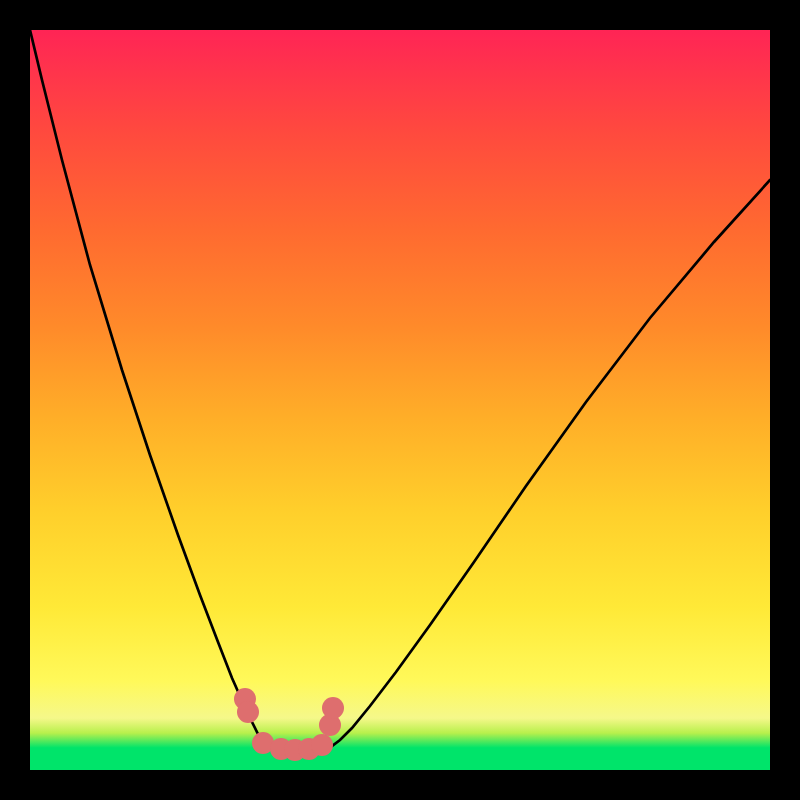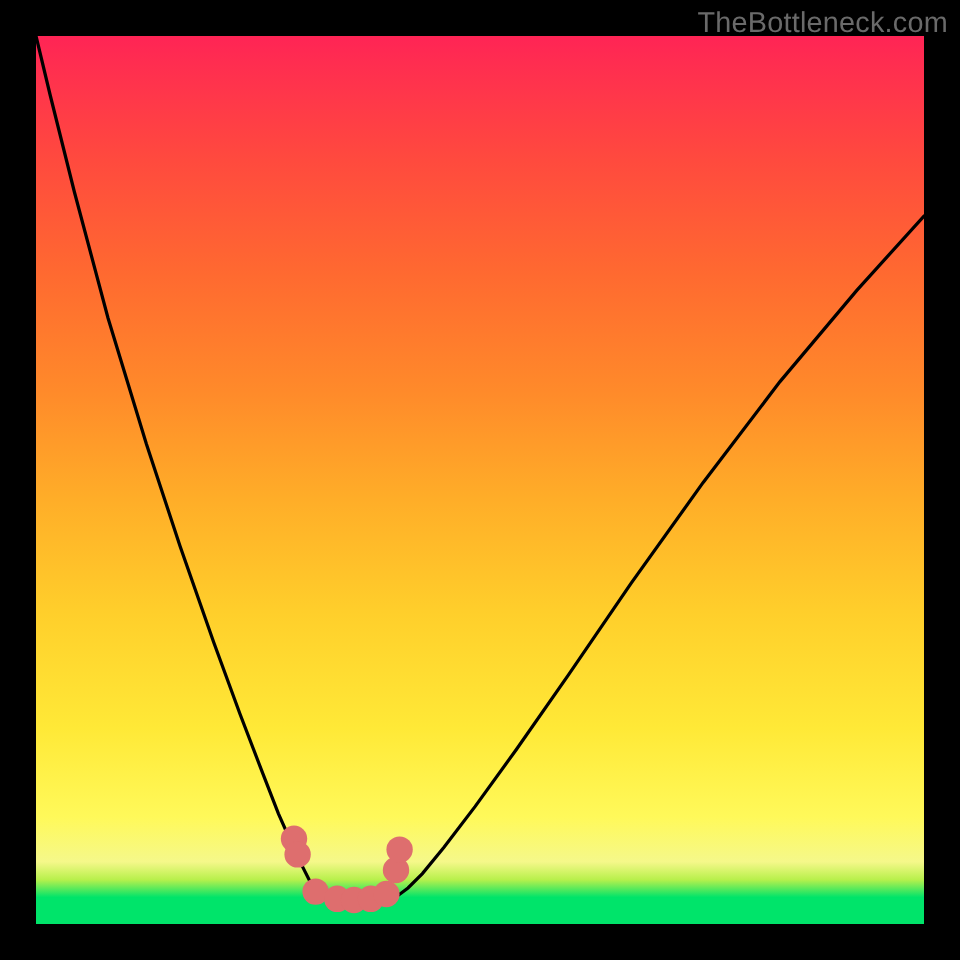--- a/index.html
+++ b/index.html
@@ -95,14 +95,13 @@
           <circle cx="251" cy="719" r="11" fill="#de6e6e"></circle>
           <circle cx="265" cy="720" r="11" fill="#de6e6e"></circle>
           <circle cx="279" cy="719" r="11" fill="#de6e6e"></circle>
           <circle cx="292" cy="715" r="11" fill="#de6e6e"></circle>
           <circle cx="300" cy="695" r="11" fill="#de6e6e"></circle>
           <circle cx="303" cy="678" r="11" fill="#de6e6e"></circle>
         </g>
     </svg>
   </div>
 
-  <div class="watermark">TheBottleneck.com</div>
 </div>
 
 </body></html>

